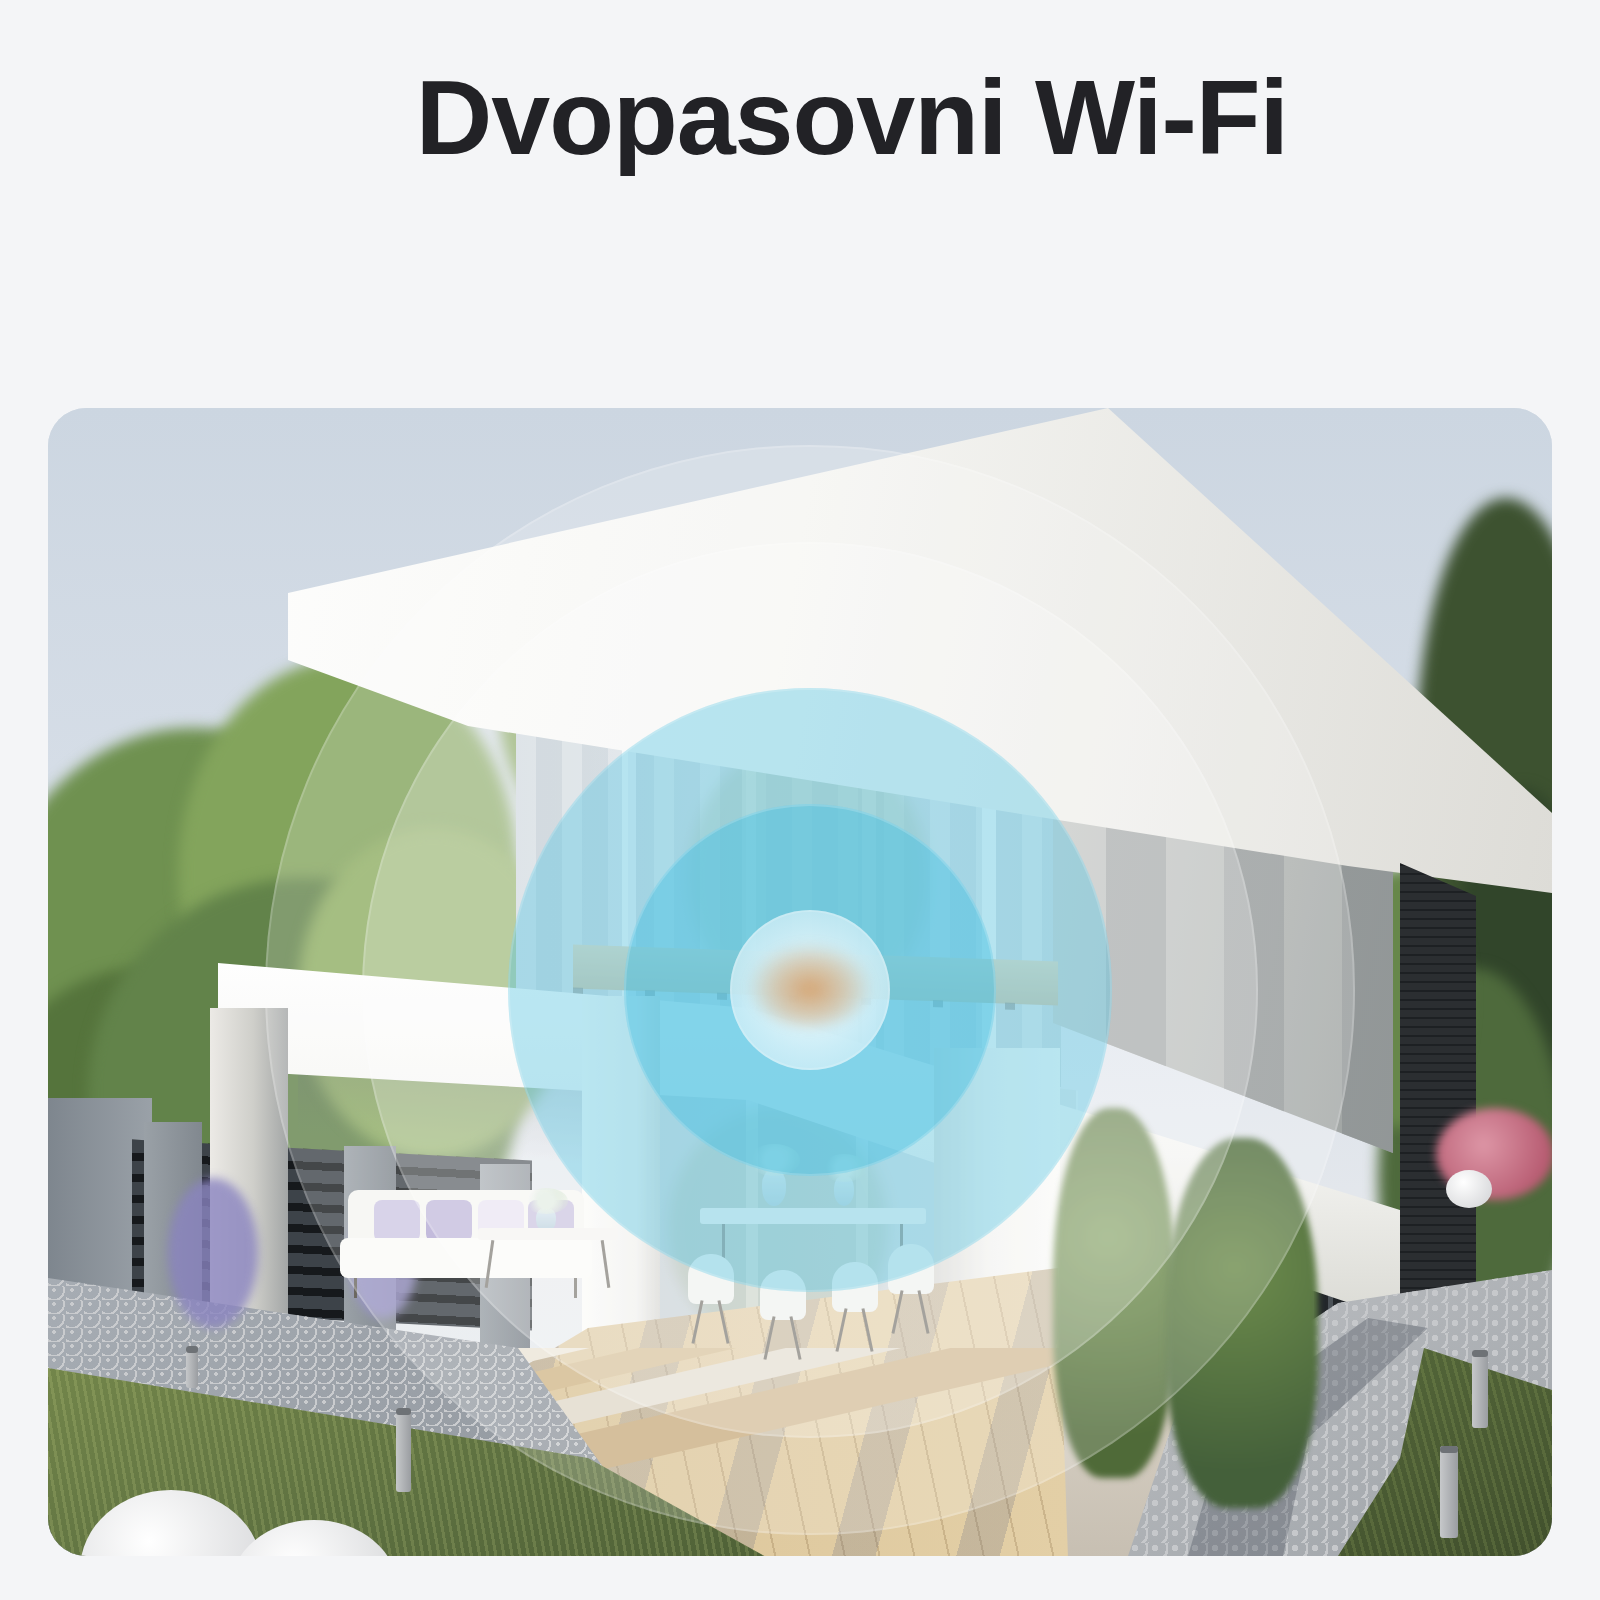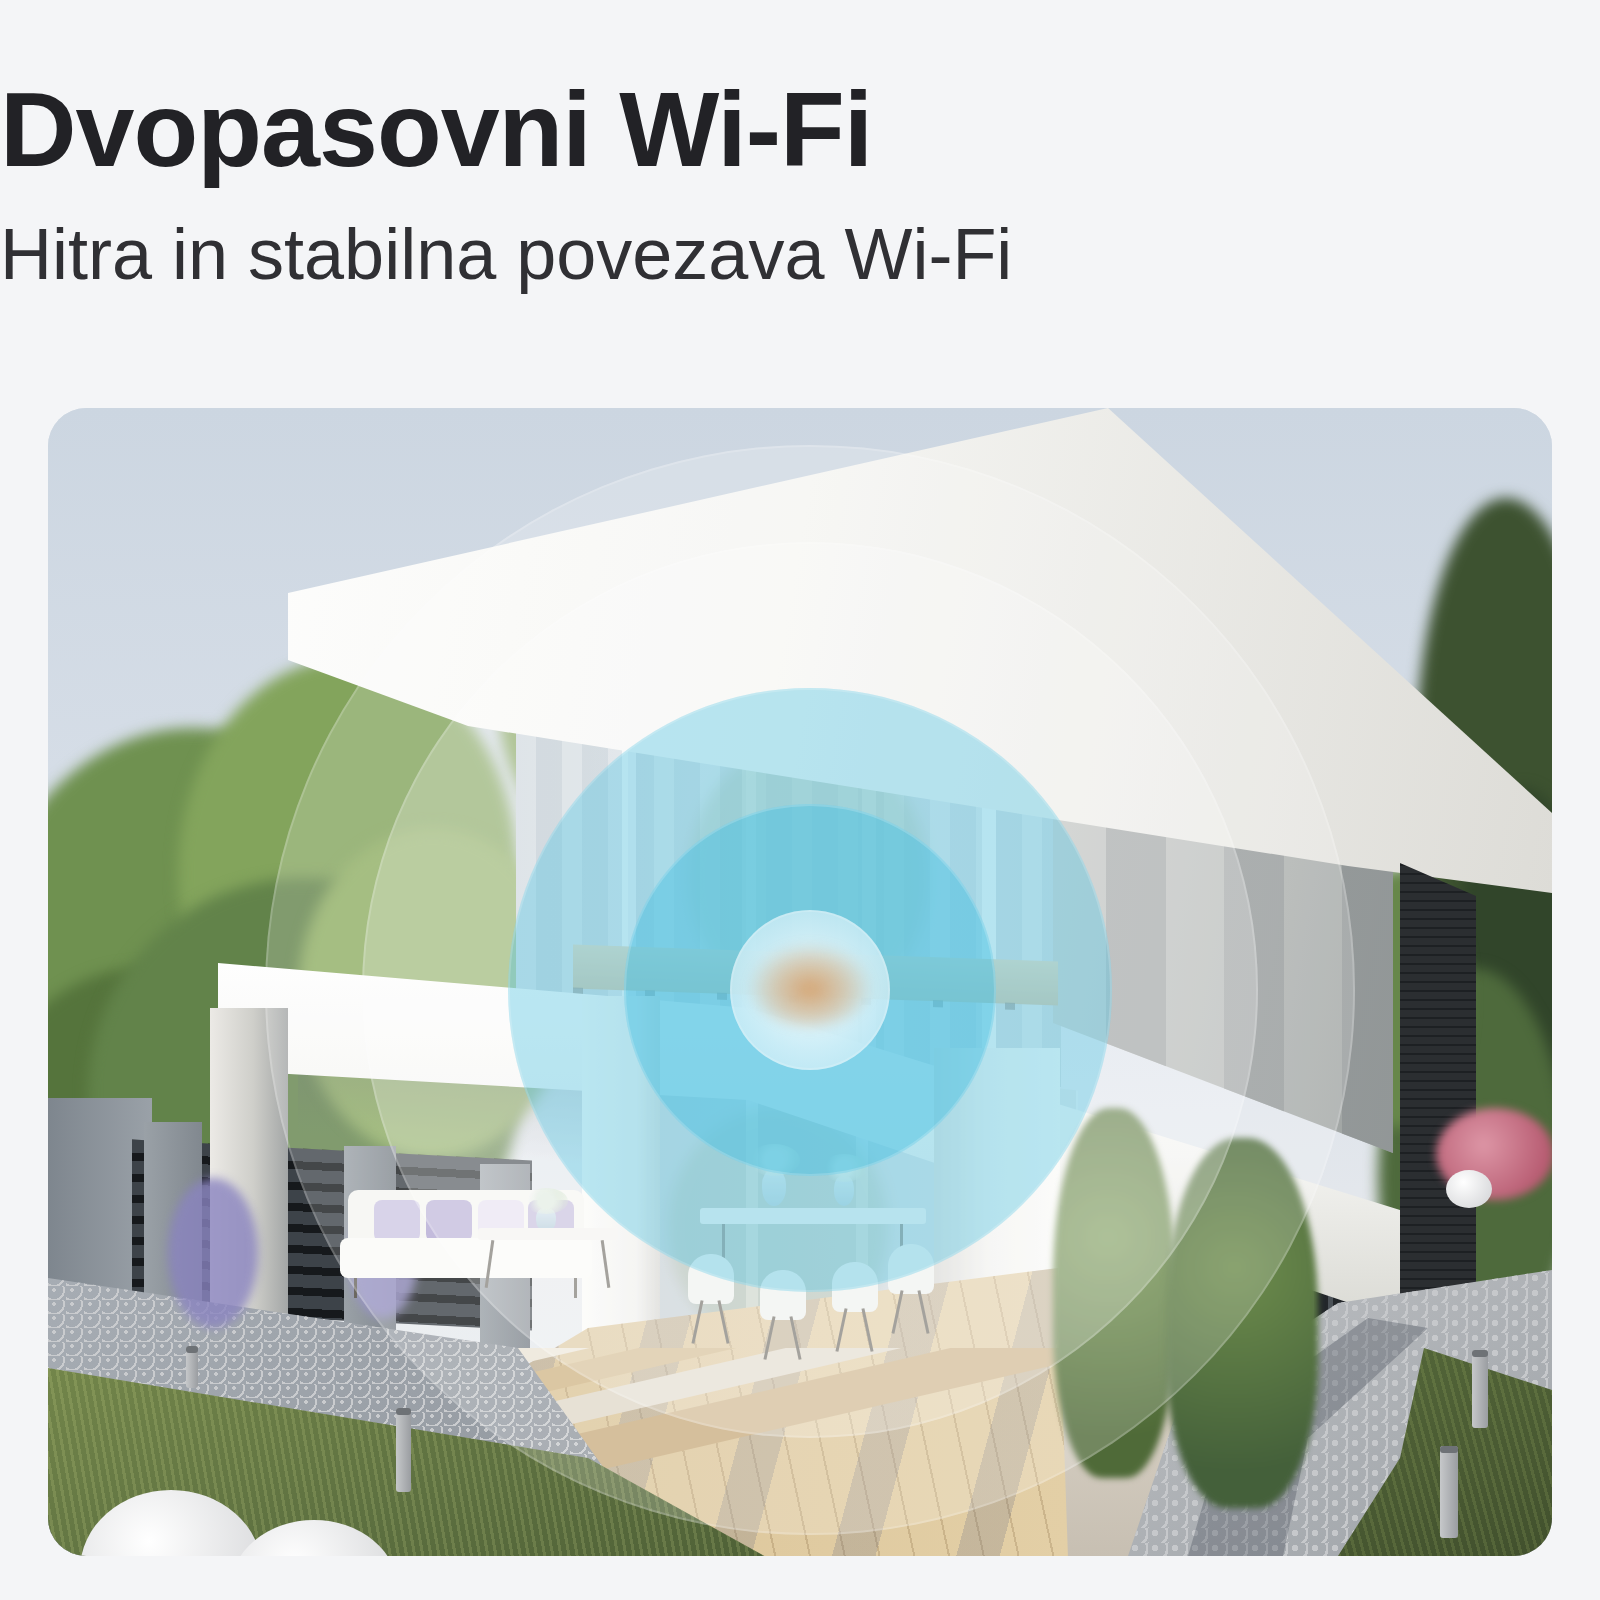--- a/index.html
+++ b/index.html
@@ -3,21 +3,21 @@
 <meta charset="utf-8">
 <title>Dvopasovni Wi-Fi</title>
 <style>
   html,body{margin:0;padding:0;}
   body{
     width:1600px;height:1600px;overflow:hidden;position:relative;
     background:var(--page_background,#f4f5f7);
     font-family:"Liberation Sans","DejaVu Sans",sans-serif;
   }
   
-  .header{position:absolute;left:0;top:16px;width:1288px;text-align:left;}
+  .header{position:absolute;left:0;top:4px;width:1288px;text-align:right;}
   .title{
     margin-top:58px;font-size:106px;line-height:1.05;font-weight:800;
     letter-spacing:-1px;color:var(--title_text,#222226);
   }
   .subtitle{
     margin-top:26px;font-size:72px;line-height:1.2;font-weight:500;
     color:var(--subtitle_text,#303034);
   }
   
   .card{
@@ -129,21 +129,20 @@
     box-shadow:inset 0 0 0 2px rgba(255,255,255,.18);}
   .center-glow{left:700px;top:535px;width:124px;height:84px;border-radius:50%;filter:blur(6px);
     background:radial-gradient(ellipse at 50% 55%,rgba(196,120,44,.65) 0%,rgba(196,130,60,.35) 40%,rgba(196,130,60,0) 72%);}
 </style>
 </head>
 <body style="--page_background: #f4f5f7; --title_text: #222226; --subtitle_text: #303034; --wifi_cyan: #5fc9e2;">
 
 <div class="header">
   <div class="title">Dvopasovni Wi-Fi</div>
   <div class="subtitle">
-    <div>Hitra in stabilna povezava Wi-Fi</div>
   </div>
 </div>
 
 <div class="card">
 
   <div class="abs sky"></div>
 
   <div class="abs blob" style="left:-70px;top:320px;width:430px;height:520px;background:#6f9150;"></div>
   <div class="abs blob" style="left:-90px;top:560px;width:370px;height:480px;background:#55743c;"></div>
   <div class="abs blob" style="left:130px;top:250px;width:340px;height:430px;background:#83a45c;"></div>

